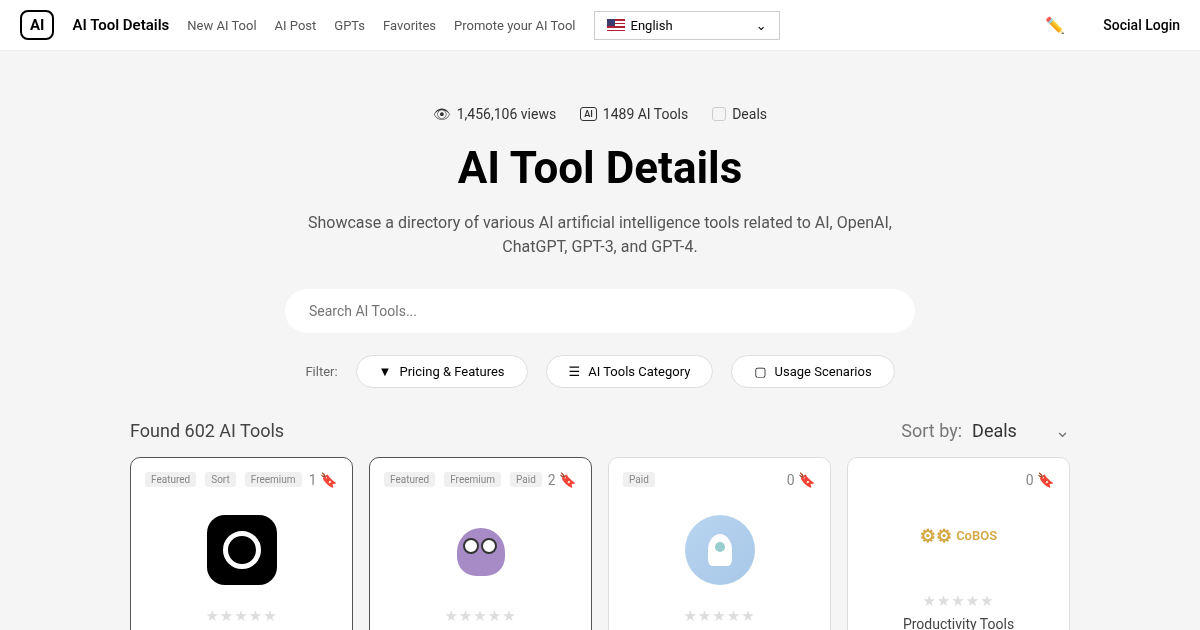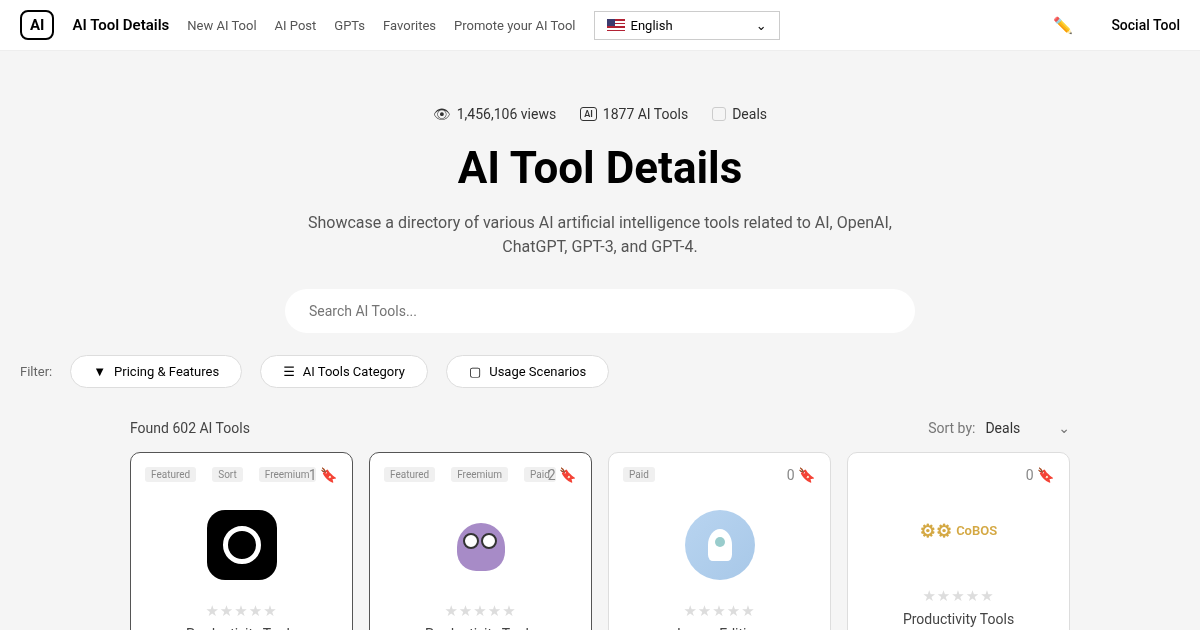--- a/index.html
+++ b/index.html
@@ -15,30 +15,30 @@
 .social-login{font-size:14px;font-weight:500;cursor:pointer;margin-left:20px}
 .hero{text-align:center;padding:55px 20px 20px}
 .stats{display:flex;justify-content:center;align-items:center;gap:24px;font-size:14px;color:#333;margin-bottom:20px}
 .stat{display:flex;align-items:center;gap:6px}
 .ai-badge{border:1px solid #333;border-radius:3px;font-size:9px;padding:1px 3px;font-weight:600}
 .deals-check{width:14px;height:14px;border:1px solid #ccc;border-radius:3px}
 .title{font-size:44px;font-weight:700;margin-bottom:14px}
 .subtitle{font-size:16px;color:#555;max-width:620px;margin:17px auto 30px;line-height:1.5}
 .search{width:630px;margin:0 auto 22px;background:#fff;border-radius:30px;padding:14px 24px;display:flex;align-items:center}
 .search input{border:none;outline:none;font-size:14px;width:100%;color:#333}
-.filters{display:flex;align-items:center;gap:18px}
+.filters{display:flex;justify-content:center;align-items:center;gap:18px}
 .filter-label{font-size:13px;color:#666}
 .filter-btn{background:#fff;border:1px solid #ddd;border-radius:22px;padding:8px 22px;font-size:13px;display:flex;align-items:center;gap:8px;cursor:pointer}
-.results-bar{display:flex;justify-content:space-between;align-items:center;padding:12px 130px 16px;font-size:14px;color:#444}
+.results-bar{display:flex;justify-content:space-between;align-items:center;padding:12px 130px 16px;font-size:18px;color:#444}
 .sort{display:flex;align-items:flex-start;gap:10px;color:#777}
 .sort-val{color:#333;margin-right:28px}
 .grid{display:flex;gap:16px;padding:0 130px}
 .card{background:#fff;border:1px solid #ddd;border-radius:10px;width:228px;padding:14px;position:relative}
 .card.featured{border-color:#555}
-.tags{display:flex;gap:16px;flex-wrap:wrap}
+.tags{display:flex;gap:9px;flex-wrap:wrap}
 .tag{background:#f0f0f0;color:#888;font-size:10px;padding:2px 6px;border-radius:3px}
 .bookmark{position:absolute;top:14px;right:14px;display:flex;align-items:center;gap:4px;color:#888;font-size:14px}
 .card-img{height:90px;display:flex;justify-content:center;align-items:center;margin:18px 0 12px}
 .stars{text-align:center;color:#ddd;font-size:15px;letter-spacing:1px}
 .category{text-align:center;font-size:14px;color:#444;margin-top:6px}
 .img-circle{width:70px;height:70px;background:#000;border-radius:18px;display:flex;align-items:center;justify-content:center}
 .img-circle-inner{width:38px;height:38px;border:5px solid #fff;border-radius:50%}
 .owl{width:60px;height:60px;position:relative}
 .owl-body{width:48px;height:48px;background:#a78bc7;border-radius:50% 50% 40% 40%;position:absolute;top:8px;left:6px}
 .owl-eyes{position:absolute;top:18px;left:12px;display:flex;gap:2px}
@@ -64,32 +64,32 @@
   <div class="nav-link">Promote your AI Tool</div>
   <div class="lang-select">
     <div class="lang-left">
       <span class="flag"></span>
       <span>English</span>
     </div>
     <span>⌄</span>
   </div>
   <div class="spacer"></div>
   <div class="edit-icon">✏️</div>
-  <div class="social-login">Social Tool</div>
+  <div class="social-login">Social Login</div>
 </div>
 
 <div class="hero">
   <div class="stats">
     <div class="stat">
       <span>👁</span>
       <span>1,456,106 views</span>
     </div>
     <div class="stat">
       <span class="ai-badge">AI</span>
-      <span>1877 AI Tools</span>
+      <span>1489 AI Tools</span>
     </div>
     <div class="stat">
       <span class="deals-check"></span>
       <span>Deals</span>
     </div>
   </div>
   <h1 class="title">AI Tool Details</h1>
   <p class="subtitle">Showcase a directory of various AI artificial intelligence tools related to AI, OpenAI, ChatGPT, GPT-3, and GPT-4.</p>
   <div class="search">
     <input type="text" placeholder="Search AI Tools..." style="">

